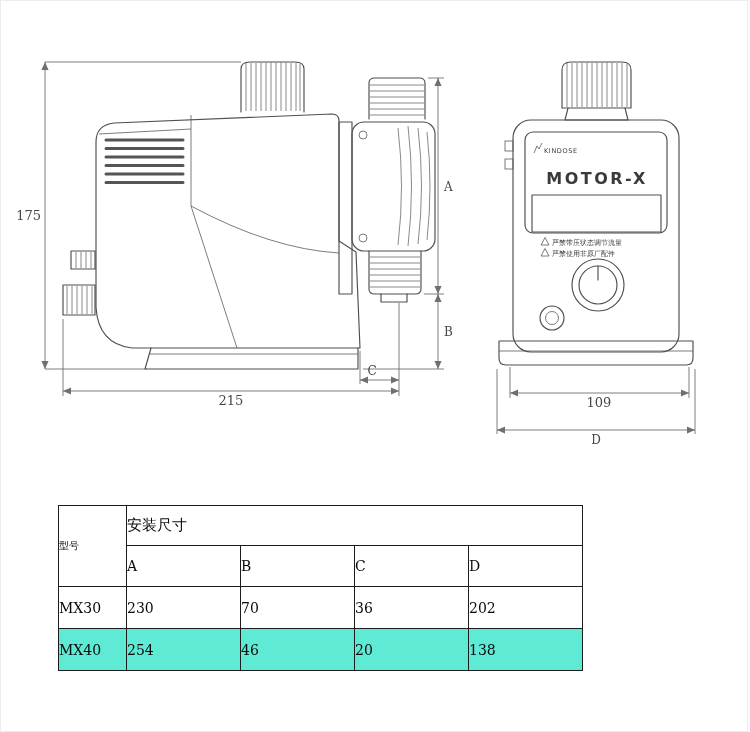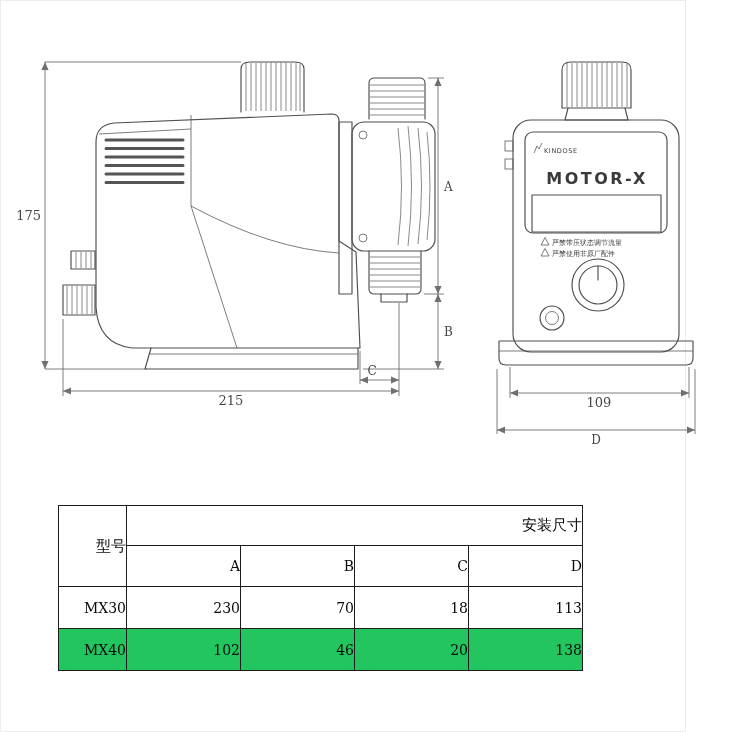--- a/index.html
+++ b/index.html
@@ -1,45 +1,45 @@
 <!DOCTYPE html>
 <html><head>
 <meta charset="utf-8">
 <style>
   * { margin:0; padding:0; box-sizing:border-box; }
   html,body { width:750px; height:732px; background:#fff; }
   body { font-family:"DejaVu Sans", sans-serif; position:relative; overflow:hidden; }
-  .canvas { position:absolute; inset:0; width:686px; height:732px; background:#fff; border:1px solid #ececec; }
+  .canvas { position:absolute; inset:0; width:748px; height:732px; background:#fff; border:1px solid #ececec; }
 
   
   svg.drawing { position:absolute; left:0; top:0; }
   .outline  { stroke:#4f4f4f; stroke-width:1.15; fill:none; stroke-linejoin:round; stroke-linecap:round; }
   .thin     { stroke:#5a5a5a; stroke-width:0.8; fill:none; }
   .ribs     { stroke:#6b6b6b; stroke-width:0.8; fill:none; }
   .slots    { stroke:#555; stroke-width:3; fill:none; stroke-linecap:round; }
   .dimline  { stroke:#6f6f6f; stroke-width:0.9; fill:none; }
   .dim      { marker-start:url(#arr-s); marker-end:url(#arr-e); }
   .dim-label  { font-family:"DejaVu Serif", serif; font-size:13px; fill:#474747; }
   .dim-letter { font-family:"DejaVu Serif", serif; font-size:12px; fill:#474747; }
   .brand-txt  { font-family:"DejaVu Sans", sans-serif; font-size:6.5px; letter-spacing:0.6px; fill:#3c3c3c; }
   .model-txt  { font-family:"DejaVu Sans", sans-serif; font-size:16px; font-weight:bold; letter-spacing:2.5px; fill:#3a3a3a; }
   .warn-txt   { font-family:"DejaVu Sans", sans-serif; font-size:7px; fill:#3c3c3c; }
 
   
   table.spec { position:absolute; left:57px; top:504px; border-collapse:collapse; table-layout:fixed;
                font-family:"DejaVu Serif", serif; color:#0a0a0a; }
-  table.spec th, table.spec td { border:1px solid #1c1c1c; text-align:right; vertical-align:middle;
+  table.spec th, table.spec td { border:1px solid #1c1c1c; text-align:left; vertical-align:middle;
                font-weight:normal; background:#fff; }
   .col-model { width:68px; }
   .col-dim   { width:114px; }
   .row-title th   { height:40px; font-size:15px; font-weight:bold; }
   .row-cols  th   { height:41px; font-size:14px; }
   .row-data  td   { height:42px; font-size:14px; }
-  th.model-header { font-size:15px; font-weight:bold; }
-  tr.shaded td    { background:#22c55e; }
+  th.model-header { font-size:10px; font-weight:bold; }
+  tr.shaded td    { background:#5eead4; }
 </style>
 </head>
 <body>
 
 <div class="canvas">
 
   <svg class="drawing" width="750" height="470" viewBox="0 0 750 470">
     <defs>
       <marker id="arr-s" viewBox="0 0 10 10" refX="1" refY="5" markerWidth="10" markerHeight="10" orient="auto">
         <path d="M10,1 L1,5 L10,9 z" fill="#6f6f6f"></path>
@@ -191,26 +191,26 @@
     <tr class="row-cols">
       <th>A</th>
       <th>B</th>
       <th>C</th>
       <th>D</th>
     </tr>
     <tr class="row-data">
       <td>MX30</td>
       <td>230</td>
       <td>70</td>
-      <td>18</td>
-      <td>113</td>
+      <td>36</td>
+      <td>202</td>
     </tr>
     <tr class="row-data shaded">
       <td>MX40</td>
-      <td>102</td>
+      <td>254</td>
       <td>46</td>
       <td>20</td>
       <td>138</td>
     </tr>
   </tbody>
     </table>
 
 </div>
 
 </body></html>

